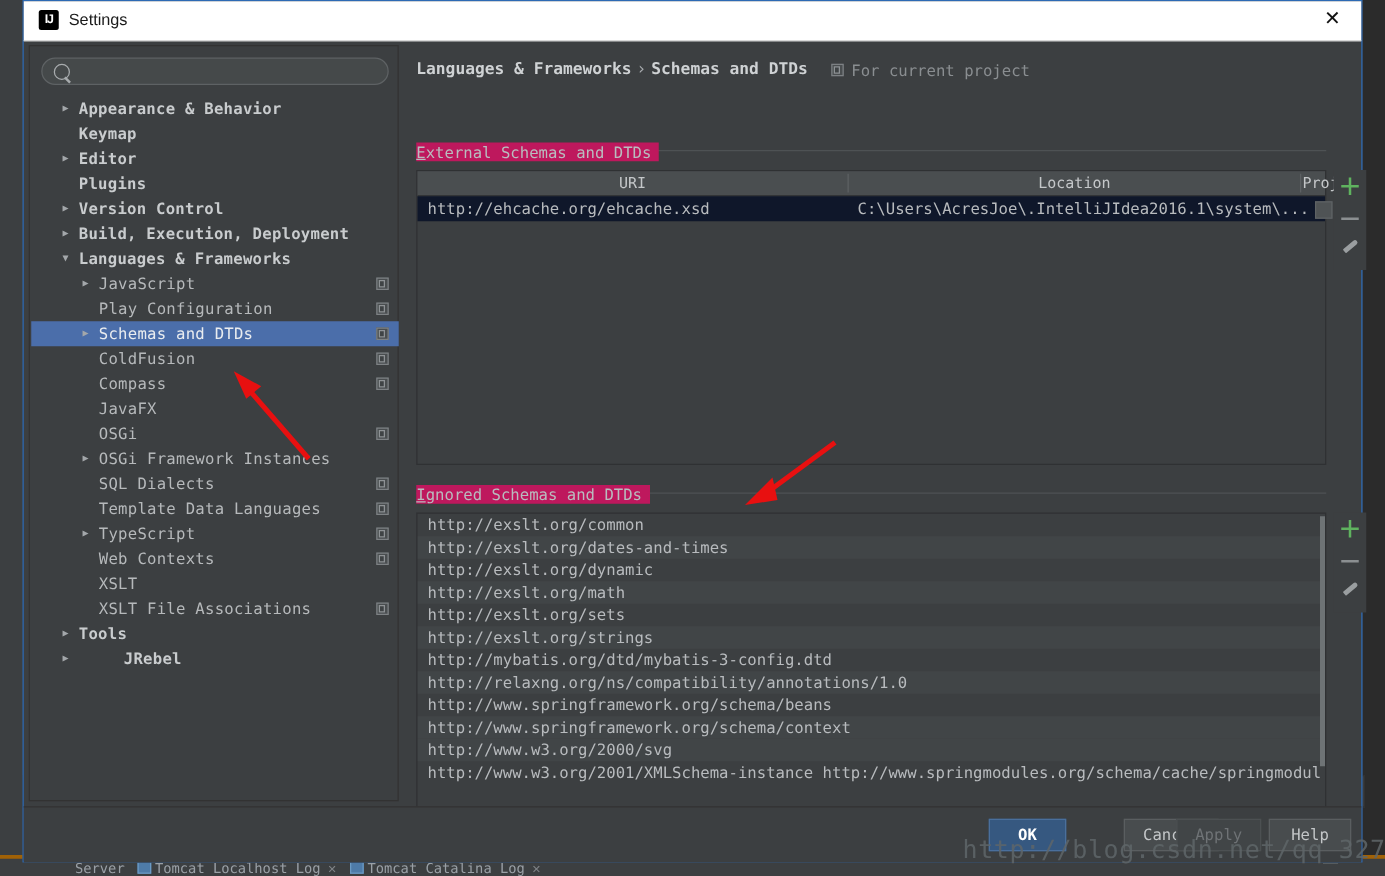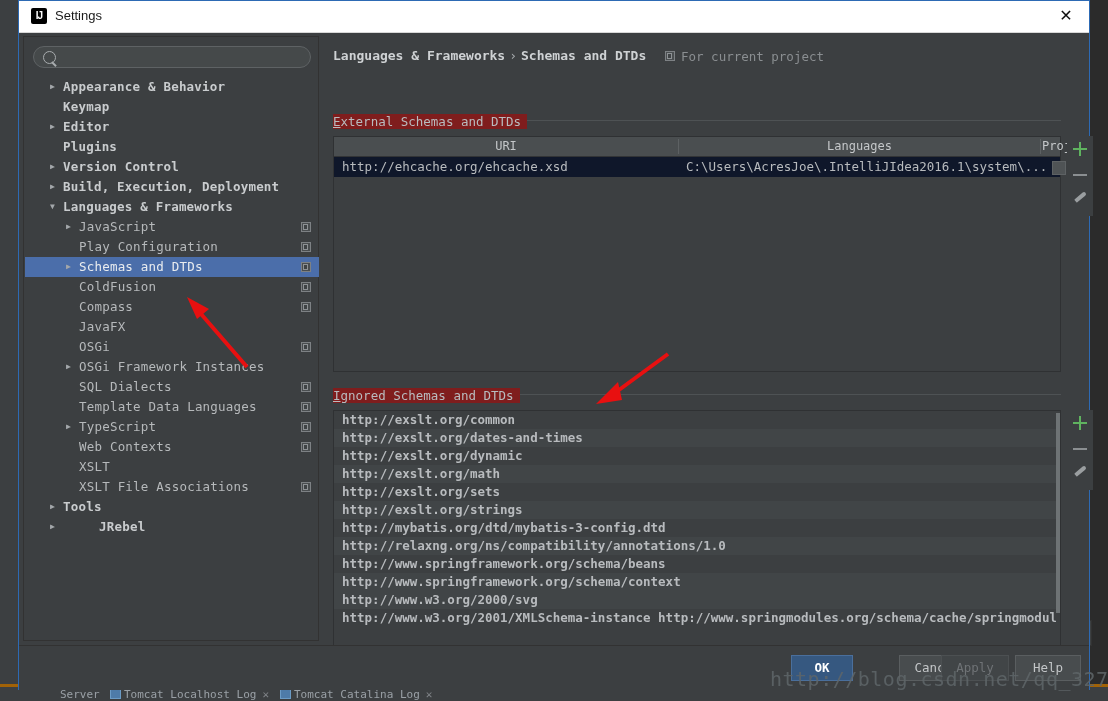--- a/index.html
+++ b/index.html
@@ -64,21 +64,21 @@
   
   #right{position:absolute;left:306px;top:4px;width:760px;height:605px;}
   #breadcrumb{position:absolute;left:8px;top:12px;font-size:13px;font-weight:bold;color:#cfd2d4;white-space:nowrap;}
   #breadcrumb .sep{font-weight:normal;color:#a7abae;padding:0 4px;}
   #scope-ico{position:absolute;left:340px;top:15px;width:10px;height:10px;border:1px solid #7d8184;
     box-sizing:border-box;background:#4a4e50;}
   #scope-ico:after{content:"";position:absolute;left:1px;top:1px;width:5px;height:6px;
     border:1px solid #8e9295;box-sizing:border-box;background:#3f4345;}
   #scope-text{position:absolute;left:356px;top:13px;font-size:12.5px;color:#8a8e91;white-space:nowrap;}
 
-  .group-title{position:absolute;font-size:12.5px;color:#b9bcbf;background:#7f1d1d;padding-right:6px;z-index:2;white-space:nowrap;}
+  .group-title{position:absolute;font-size:12.5px;color:#b9bcbf;background:#be185d;padding-right:6px;z-index:2;white-space:nowrap;}
   .group-title u{text-decoration:underline;}
   .group-line{position:absolute;height:1px;background:#4e5254;}
 
   
   #ext-table{position:absolute;left:8px;top:100px;width:728px;height:236px;
     background:#3c3f41;border:1px solid #2f3133;box-sizing:border-box;}
   #ext-head{position:relative;height:19px;background:#4a4e50;border-bottom:1px solid #323436;}
   .th{position:absolute;top:0;height:19px;line-height:19px;text-align:center;font-size:12px;color:#c4c7c9;}
   .th-div{position:absolute;top:2px;width:1px;height:15px;background:#5d6163;}
   #ext-row{position:relative;height:20px;line-height:20px;background:#0f172a;}
@@ -91,21 +91,21 @@
   .tbtn{position:relative;width:26px;height:26px;}
   .ico-plus-h{position:absolute;left:6px;top:12px;width:14px;height:2px;background:#5fb35f;}
   .ico-plus-v{position:absolute;left:12px;top:6px;width:2px;height:14px;background:#5fb35f;}
   .ico-minus{position:absolute;left:6px;top:12px;width:14px;height:2px;background:#8b8f91;}
   .ico-pencil{position:absolute;left:7px;top:7px;width:13px;height:4px;background:#9a9ea0;
     transform:rotate(-40deg);border-radius:1px 3px 3px 1px;}
 
   
   #ign-list{position:absolute;left:8px;top:374px;width:728px;height:238px;
     background:#3c3f41;border:1px solid #2f3133;box-sizing:border-box;overflow:hidden;}
-  .ign-row{height:18px;line-height:18px;padding-left:8px;font-size:12.5px;color:#b8bbbe;white-space:nowrap;font-weight:bold;}
+  .ign-row{height:18px;line-height:18px;padding-left:8px;font-size:12.5px;color:#b8bbbe;white-space:nowrap;}
   .ign-row.alt{background:#414547;}
   #ign-scroll{position:absolute;left:722px;top:2px;width:9px;height:234px;background:#3c3f41;}
   #ign-thumb{position:absolute;left:0;top:0;width:9px;height:200px;background:#6e7375;}
 
   
   #btnbar{position:absolute;left:0;top:644px;width:1070px;height:44px;background:#3c3f41;
     border-top:1px solid #323232;}
   .dbtn{position:absolute;top:9px;height:26px;line-height:24px;text-align:center;
     font-size:12.5px;color:#c3c6c8;background:#484c4e;border:1px solid #5a5e60;box-sizing:border-box;}
   .dbtn.primary{background:#365880;border:1px solid #4a6f9c;color:#ffffff;font-weight:bold;}
@@ -262,21 +262,21 @@
       <div id="scope-ico"></div>
       <div id="scope-text">For current project</div>
 
       <div class="group-title" style="left:8px;top:78px;"><u>E</u><span>xternal Schemas and DTDs</span></div>
       <div class="group-line" style="left:8px;top:84px;width:728px;"></div>
 
       <div id="ext-table">
         <div id="ext-head">
           <div class="th" style="left:0;width:344px;">URI</div>
           <div class="th-div" style="left:344px;"></div>
-          <div class="th" style="left:345px;width:361px;">Languages</div>
+          <div class="th" style="left:345px;width:361px;">Location</div>
           <div class="th-div" style="left:706px;"></div>
           <div class="th" style="left:707px;width:20px;text-align:left;padding-left:1px;">Project</div>
         </div>
         <div id="ext-row">
           <div id="ext-uri">http://ehcache.org/ehcache.xsd</div>
           <div id="ext-loc">C:\Users\AcresJoe\.IntelliJIdea2016.1\system\...</div>
           <div id="ext-chk"></div>
         </div>
       </div>
 

